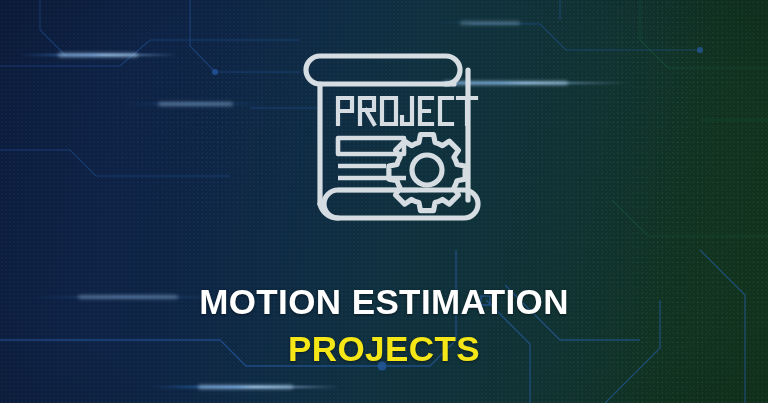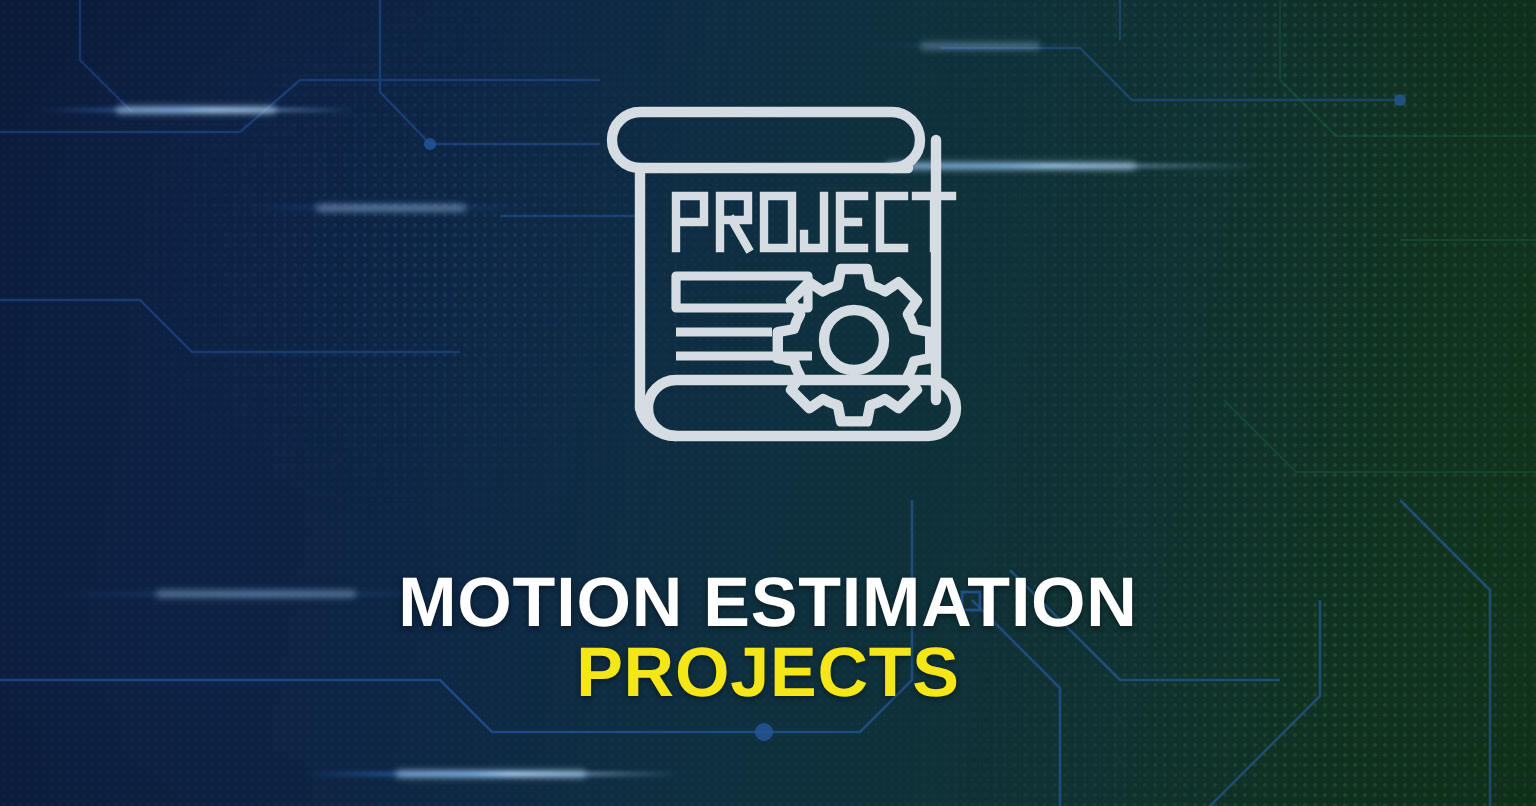--- a/index.html
+++ b/index.html
@@ -141,20 +141,21 @@
     display: block;
     color: #ffffff;
     font-size: 35px;
     font-weight: 700;
     letter-spacing: 0.4px;
     text-shadow: 0 1px 3px rgba(0,0,0,0.45);
     margin-top: 48px;
   }
   .line-2 {
     display: block;
+    margin-top: 12px;
     color: #f5e618;
     font-size: 35px;
     font-weight: 700;
     letter-spacing: 0.4px;
     text-shadow: 0 1px 3px rgba(0,0,0,0.45);
   }
 </style>
 </head>
 <body>
 

